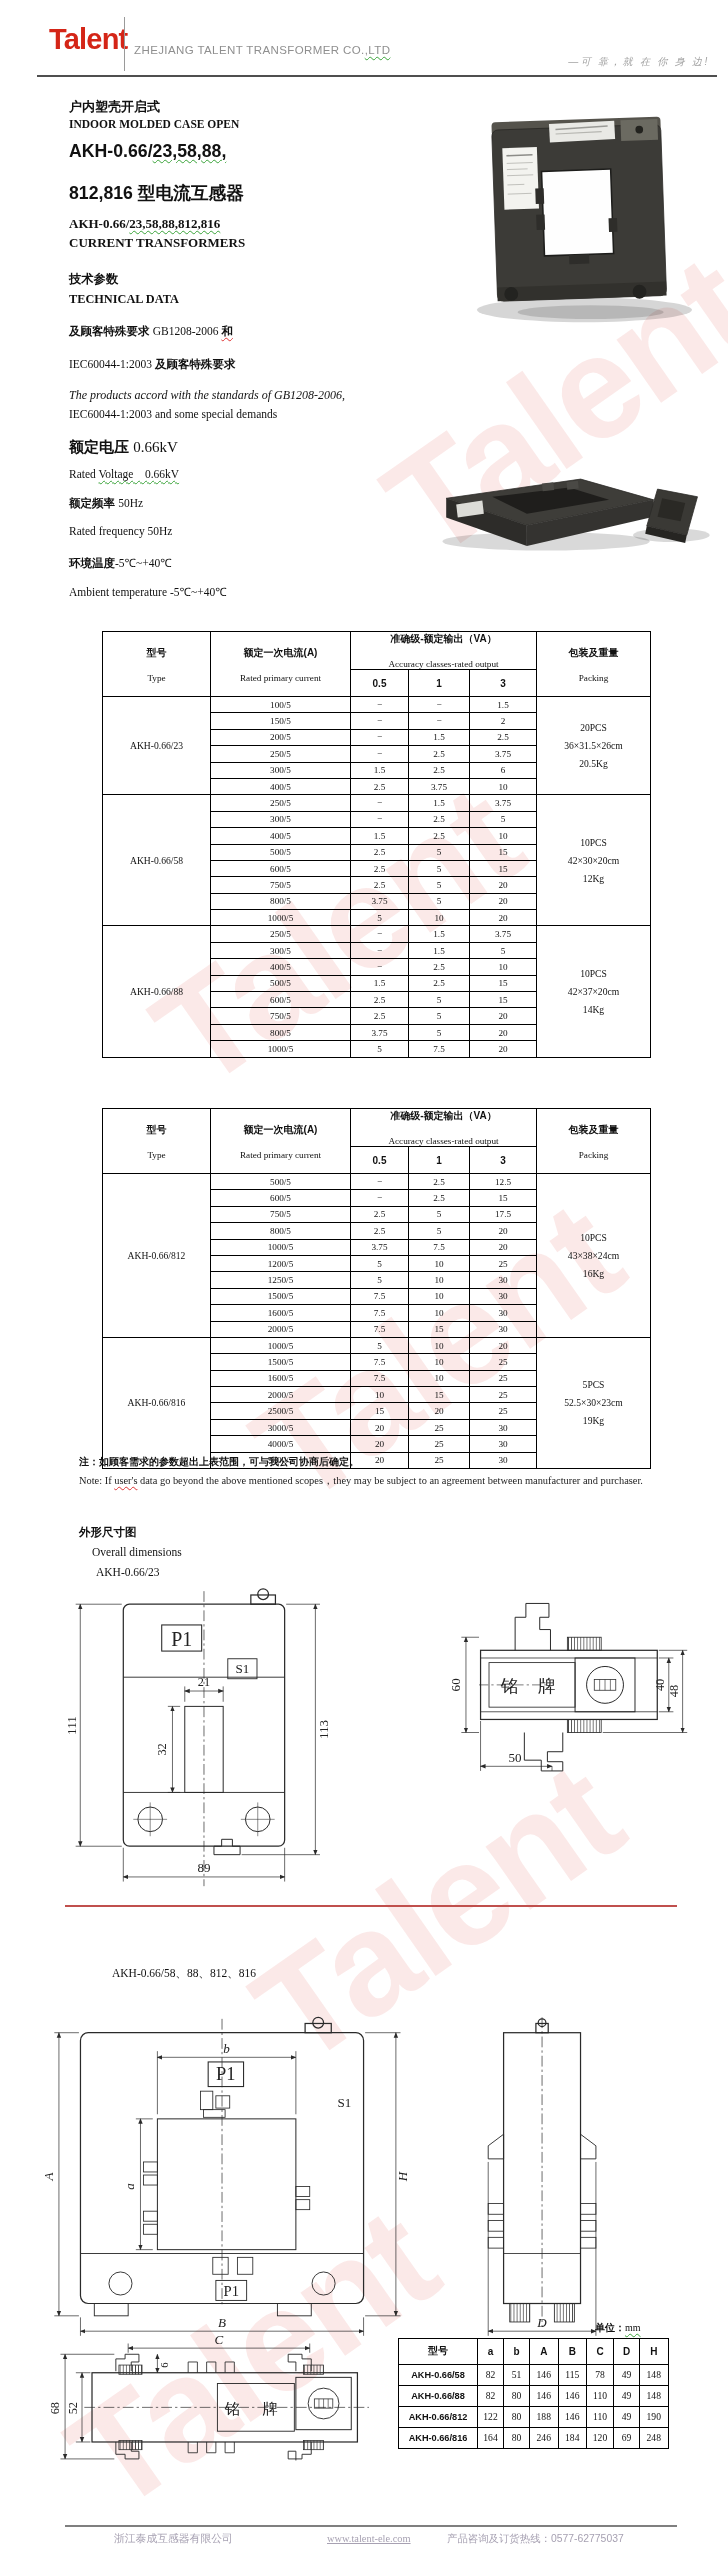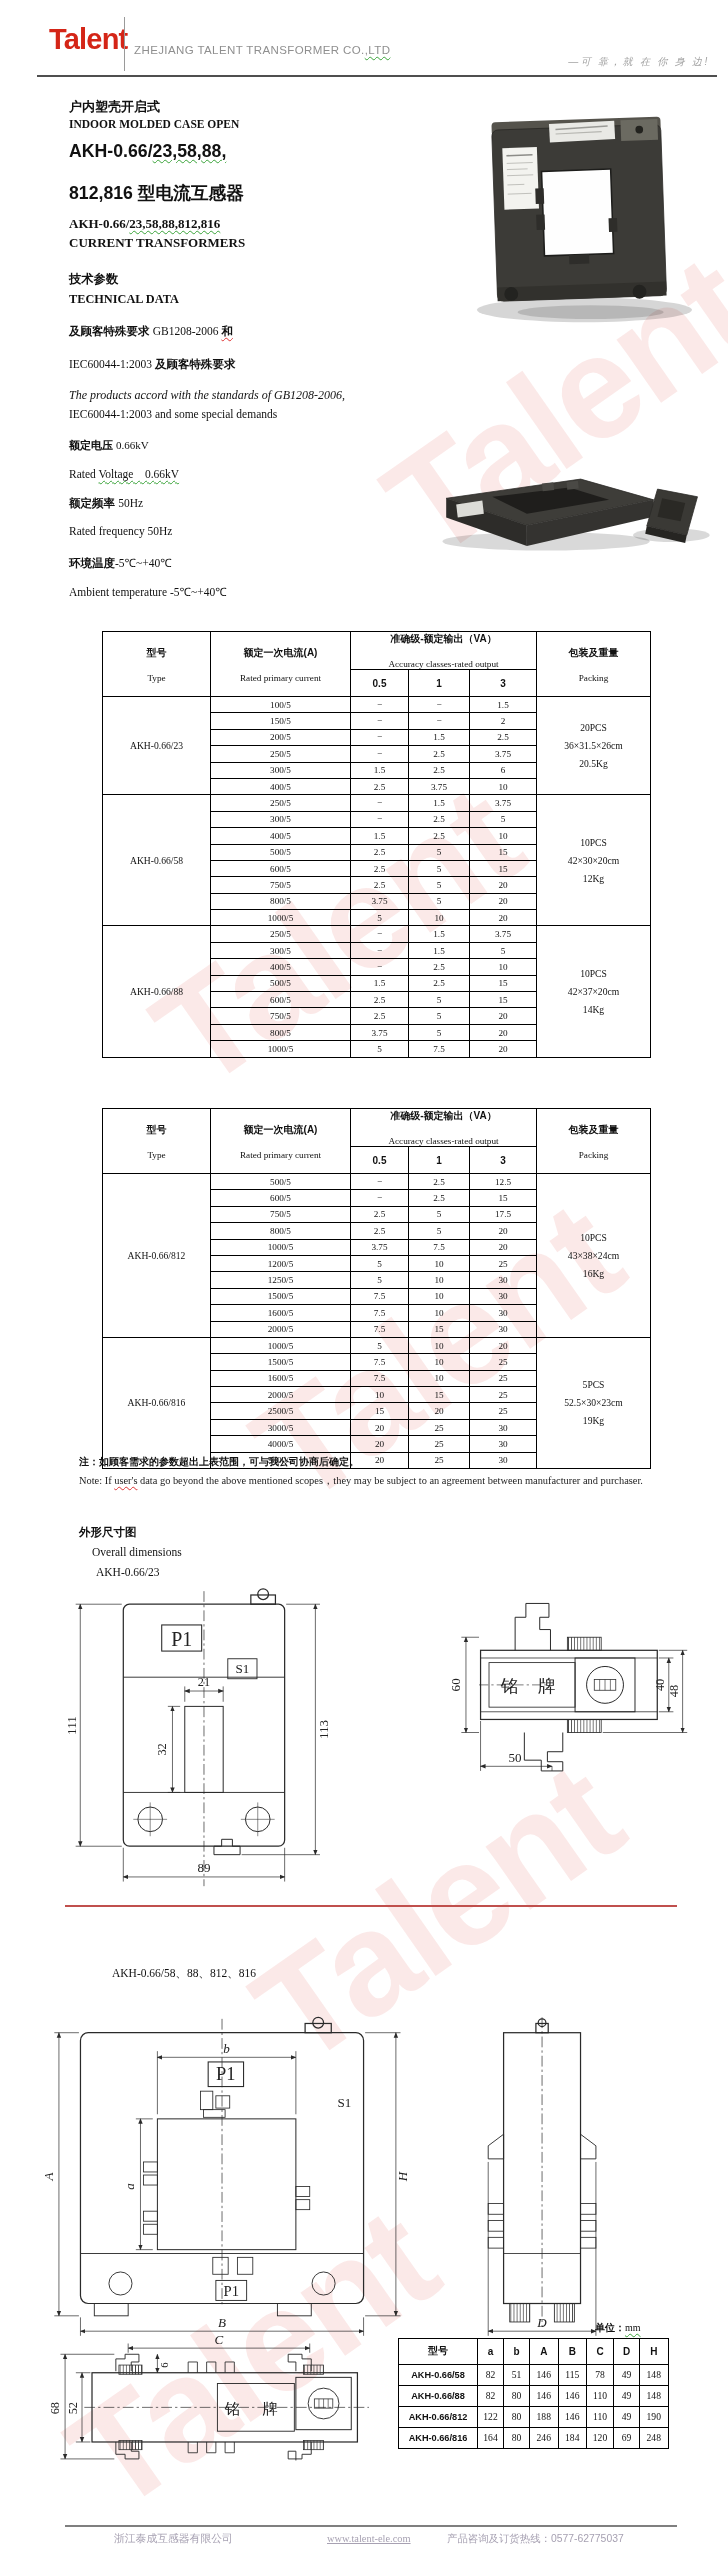--- a/index.html
+++ b/index.html
@@ -71,21 +71,21 @@
   <div class="abs ln b" style="top:141px;font-size:17.7px;"><span>AKH-0.66/</span><span class="wavy-g">23,58,88,</span></div>
   <div class="abs ln b" style="top:181px;font-size:17.7px;">812,816 型电流互感器</div>
   <div class="abs ln b serif" style="top:216px;font-size:13px;"><span>AKH-0.66/</span><span class="wavy-g">23,58,88,812,816</span></div>
   <div class="abs ln b serif" style="top:235px;font-size:13px;">CURRENT TRANSFORMERS</div>
   <div class="abs ln b" style="top:271px;font-size:12.3px;">技术参数</div>
   <div class="abs ln b serif" style="top:292px;font-size:12.3px;">TECHNICAL DATA</div>
   <div class="abs ln" style="top:324px;font-size:11.5px;"><span class="b">及顾客特殊要求 </span><span class="serif">GB1208-2006 </span><span class="b wavy-r">和</span></div>
   <div class="abs ln" style="top:357px;font-size:11.5px;"><span class="serif">IEC60044-1:2003 </span><span class="b">及顾客特殊要求</span></div>
   <div class="abs ln serif" style="top:388px;font-size:12px;font-style:italic;">The products accord with the standards of GB1208-2006,</div>
   <div class="abs ln serif" style="top:408px;font-size:11.5px;">IEC60044-1:2003 and some special demands</div>
-  <div class="abs ln" style="top:438px;font-size:11px;"><span class="b">额定电压 </span><span class="serif">0.66kV</span></div>
+  <div class="abs ln" style="top:438px;font-size:15px;"><span class="b">额定电压 </span><span class="serif">0.66kV</span></div>
   <div class="abs ln serif" style="top:467px;font-size:11.5px;"><span>Rated </span><span class="wavy-g">Voltage　0.66kV</span></div>
   <div class="abs ln" style="top:496px;font-size:11.5px;"><span class="b">额定频率 </span><span class="serif">50Hz</span></div>
   <div class="abs ln serif" style="top:525px;font-size:11.5px;">Rated frequency 50Hz</div>
   <div class="abs ln" style="top:555px;font-size:11.5px;"><span class="b">环境温度</span><span class="serif">-5℃~+40℃</span></div>
   <div class="abs ln serif" style="top:584px;font-size:11.5px;">Ambient temperature -5℃~+40℃</div>
 
   <svg class="abs" style="left:460px;top:96px;" width="242" height="231" viewBox="0 0 315 300">
     <ellipse cx="162" cy="278" rx="140" ry="16" fill="#000" opacity="0.16"></ellipse>
     <ellipse cx="170" cy="281" rx="95" ry="9" fill="#000" opacity="0.14"></ellipse>
     <g transform="rotate(-2 160 150)">

